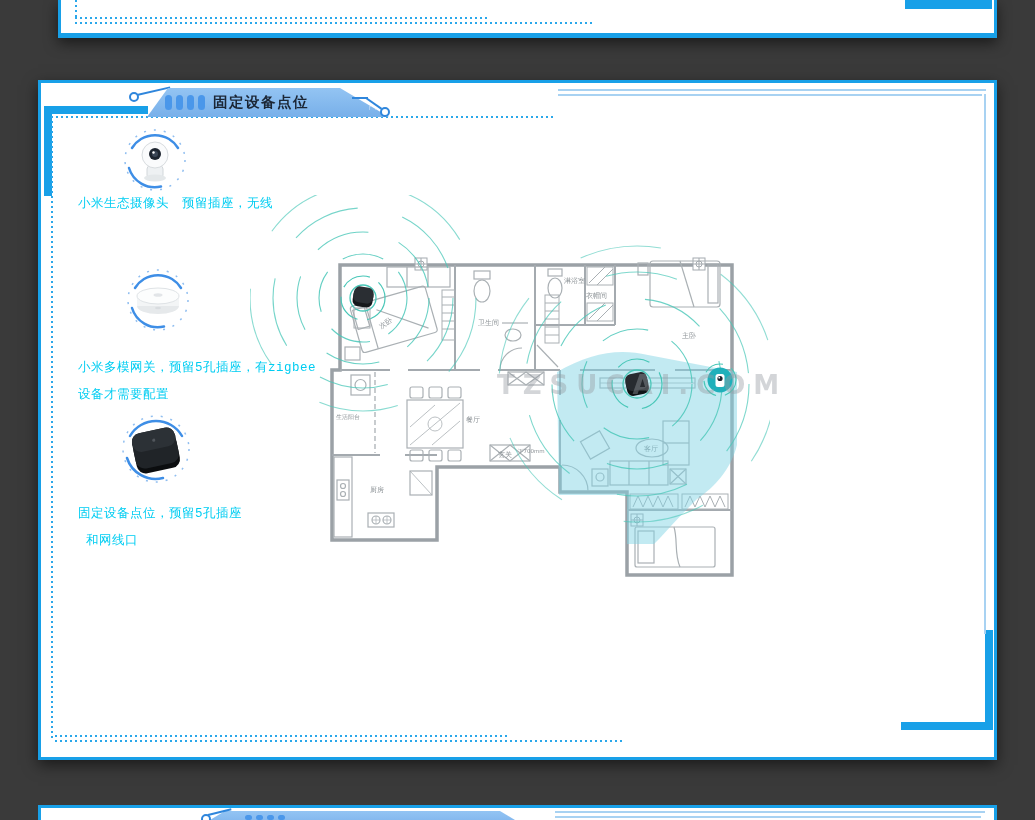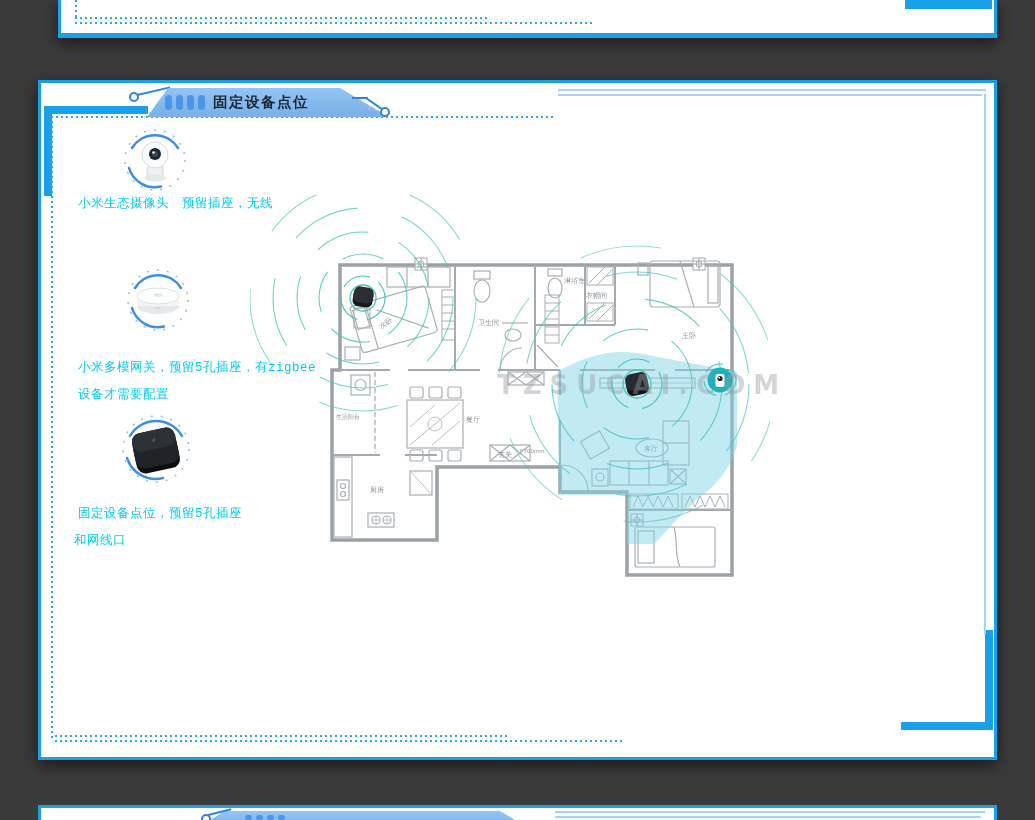--- a/index.html
+++ b/index.html
@@ -102,21 +102,21 @@
       <rect x="14" y="17" width="44" height="36" rx="9" fill="#202428"></rect>
       <rect x="14" y="17" width="44" height="19" rx="9" fill="#2c3136"></rect>
       <circle cx="36" cy="27" r="1.6" fill="#51565c"></circle>
     </g>
   </svg>
 
   <div class="abs cyan-label" style="left:78px;top:195px;">小米生态摄像头　预留插座，无线</div>
   <div class="abs cyan-label" style="left:78px;top:359px;">小米多模网关，预留5孔插座，有zigbee</div>
   <div class="abs cyan-label" style="left:78px;top:386px;">设备才需要配置</div>
   <div class="abs cyan-label" style="left:78px;top:505px;">固定设备点位，预留5孔插座</div>
-  <div class="abs cyan-label" style="left:74px;top:532px;text-align:right;">和网线口</div>
+  <div class="abs cyan-label" style="left:86px;top:532px;text-align:right;">和网线口</div>
 
   <svg class="abs" style="left:250px;top:195px;" width="520" height="400" viewBox="0 0 520 400">
 
     <path d="M90,70 L482,70 L482,380 L377,380 L377,297 L310,297 L310,272 L187,272 L187,345 L82,345 L82,175 L90,175 Z" fill="#ffffff" stroke="#9ba1a6" stroke-width="3.5"></path>
 
     <g stroke="#a4aaaf" stroke-width="2" fill="none">
       <path d="M205,70 L205,175"></path>
         <path d="M285,70 L285,175"></path>
       <path d="M335,70 L335,130"></path>
         <path d="M365,70 L365,130"></path>

